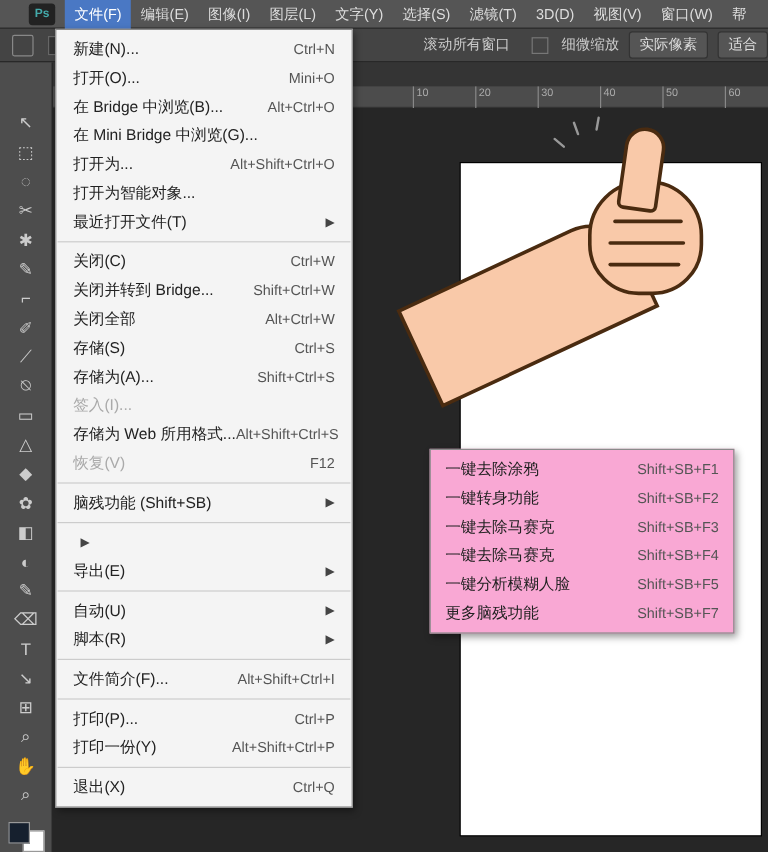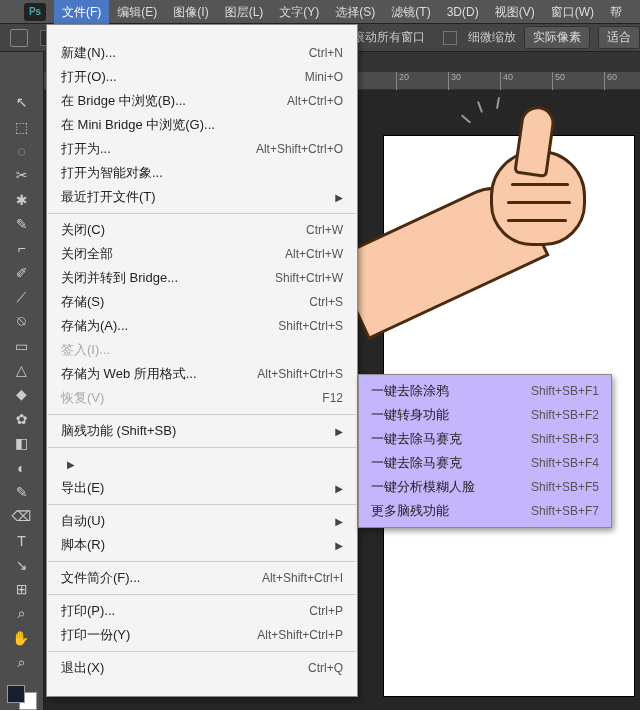--- a/index.html
+++ b/index.html
@@ -33,29 +33,29 @@
   .emph{position:absolute;left:460px;top:100px;color:#999;font-size:12px}
   .emph span{position:absolute;display:block;width:12px;height:2px;background:#999;border-radius:2px}
   .hand{position:absolute;left:360px;top:120px;width:240px;height:200px}
   .arm{position:absolute;left:-20px;top:92px;width:200px;height:90px;background:#f9c9a9;border:3px solid #4a2b10;border-radius:0 40px 0 0;transform:rotate(-25deg)}
   .fist{position:absolute;left:130px;top:30px;width:96px;height:96px;background:#f9c9a9;border:3px solid #4a2b10;border-radius:48% 48% 44% 44%}
   .thumb{position:absolute;left:158px;top:-14px;width:34px;height:70px;background:#f9c9a9;border:3px solid #4a2b10;border-radius:18px 18px 6px 6px;transform:rotate(8deg)}
   .fline{position:absolute;background:#4a2b10;height:3px;border-radius:2px}
   
   .tabstrip{position:absolute;left:44px;top:52px;right:0;height:20px;background:#343434}
   
-  .menu{position:absolute;left:46px;top:24px;width:312px;background:#f4f4f4;border:1px solid #8a8a8a;box-shadow:2px 3px 6px rgba(0,0,0,.4);font-size:13px;color:#222;padding:16px 0}
+  .menu{position:absolute;left:46px;top:24px;width:248px;background:#f4f4f4;border:1px solid #8a8a8a;box-shadow:2px 3px 6px rgba(0,0,0,.4);font-size:13px;color:#222;padding:4px 0}
   .menu .row{display:flex;align-items:center;height:24px;padding:0 14px;cursor:pointer}
   .menu .row.dis{color:#aaa;pointer-events:none}
   .menu .row .lbl{flex:1;white-space:nowrap}
   .menu .row .sc{color:#555;font-size:12px}
   .menu .row .arr{color:#444;font-size:10px;margin-left:6px}
   .menu .sep{height:1px;background:#ccc;margin:4px 1px}
   
-  .submenu{position:absolute;left:358px;top:374px;width:254px;background:#c4b5fd;border:1px solid #8a8a8a;box-shadow:2px 3px 6px rgba(0,0,0,.4);font-size:13px;color:#222;padding:4px 0}
+  .submenu{position:absolute;left:358px;top:374px;width:254px;background:#f9a8d4;border:1px solid #8a8a8a;box-shadow:2px 3px 6px rgba(0,0,0,.4);font-size:13px;color:#222;padding:4px 0}
   .submenu .row{display:flex;align-items:center;height:24px;padding:0 12px;cursor:pointer}
   .submenu .row .lbl{flex:1;white-space:nowrap}
   .submenu .row .sc{color:#555;font-size:12px;white-space:nowrap}
 </style>
 </head>
 <body>
 
 <div class="menubar">
   <div class="ps">Ps</div>
   <div id="menubar-items" style="display: flex; justify-content: center;">
@@ -173,26 +173,26 @@
     <div class="row">
       <span class="lbl">最近打开文件(T)</span>
       <span class="arr">▶</span>
     </div>
     <div class="sep"></div>
     <div class="row">
       <span class="lbl">关闭(C)</span>
       <span class="sc">Ctrl+W</span>
     </div>
     <div class="row">
+      <span class="lbl">关闭并转到 Bridge...</span>
+      <span class="sc">Shift+Ctrl+W</span>
+    </div>
+    <div class="row">
       <span class="lbl">关闭全部</span>
       <span class="sc">Alt+Ctrl+W</span>
-    </div>
-    <div class="row">
-      <span class="lbl">关闭并转到 Bridge...</span>
-      <span class="sc">Shift+Ctrl+W</span>
     </div>
     <div class="row">
       <span class="lbl">存储(S)</span>
       <span class="sc">Ctrl+S</span>
     </div>
     <div class="row">
       <span class="lbl">存储为(A)...</span>
       <span class="sc">Shift+Ctrl+S</span>
     </div>
     <div class="row dis">

